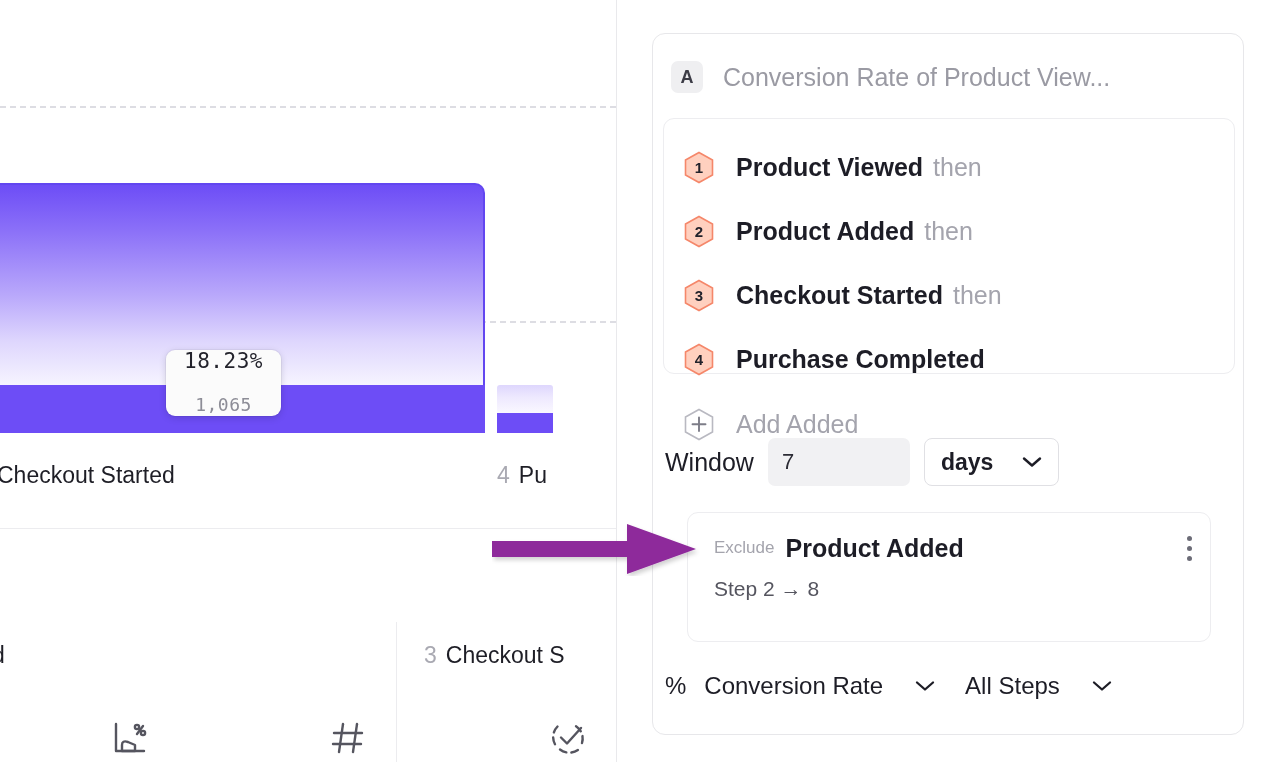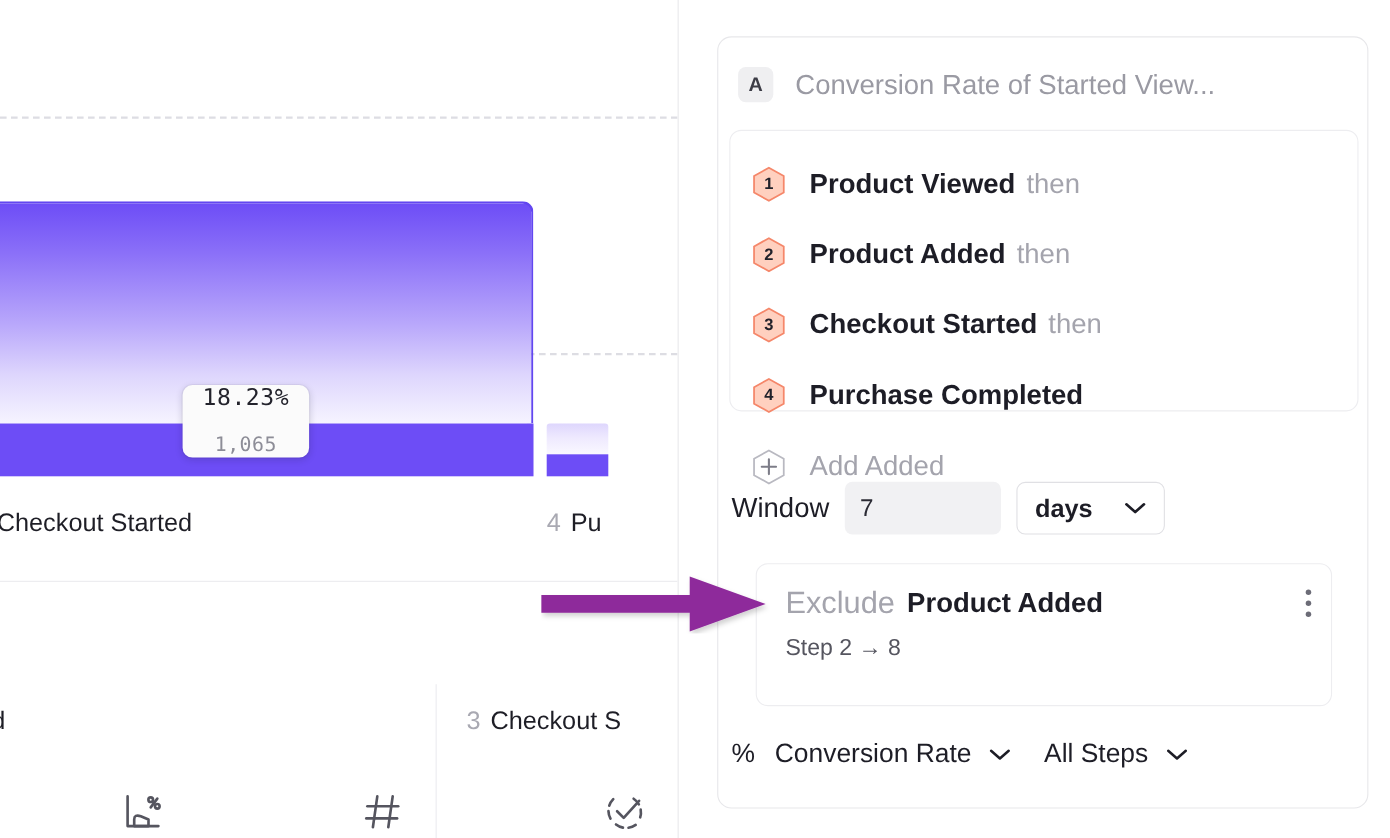--- a/index.html
+++ b/index.html
@@ -128,30 +128,30 @@
   .advanced-btn .txt { font-size:24px; color:#a4a4ad; }
 
   .chev { display:block; }
 
   
   .exclude-card {
     position:absolute; left:34px; top:478px; width:524px; height:130px;
     border:1px solid #ededf0; border-radius:11px; background:#fff;
   }
   .exclude-top { display:flex; align-items:center; height:70px; padding:0 18px 0 26px; }
-  .exclude-kw { font-size:28px; color:#a4a4ad; }
+  .exclude-kw { font-size:17px; color:#a4a4ad; }
   .exclude-evt { margin-left:11px; font-size:25px; font-weight:700; color:#1d1d26; }
   .kebab { margin-left:auto; display:flex; flex-direction:column; gap:5px; align-items:center; }
   .kebab i { display:block; width:5px; height:5px; border-radius:50%; background:#6c6c77; }
   .exclude-sub { padding-left:26px; font-size:21px; color:#55555f; margin-top:-6px; }
 
   
   .panel-footer { position:absolute; left:12px; top:638px; display:flex; align-items:center; }
   .pct-sign { font-size:24px; color:#1d1d26; margin-right:18px; }
-  .foot-sel { display:flex; align-items:center; gap:16px; }
+  .foot-sel { display:flex; align-items:center; gap:32px; }
   .foot-sel .txt { font-size:24px; color:#1d1d26; }
   .foot-gap { width:30px; }
 
   
   .arrow-anno { position:absolute; left:492px; top:522px; width:208px; height:54px; }
 </style>
 </head>
 <body>
 
 <div class="screen">
@@ -220,21 +220,21 @@
       </svg>
     </div>
   </div>
 
   <div class="divider-v"></div>
 
   <div class="panel">
 
     <div class="panel-header">
       <div class="letter-badge">A</div>
-      <div class="panel-title">Conversion Rate of Started View...</div>
+      <div class="panel-title">Conversion Rate of Product View...</div>
     </div>
 
     <div class="steps-card">
 
       <div class="step-row">
         <div class="hexbadge">
           <svg width="30" height="33" viewBox="0 0 30 33">
               <polygon points="15,1.5 28.5,9 28.5,24 15,31.5 1.5,24 1.5,9" fill="#ffd0bf" stroke="#f5876a" stroke-width="1.6"></polygon>
             </svg>
           <span class="n">1</span>

